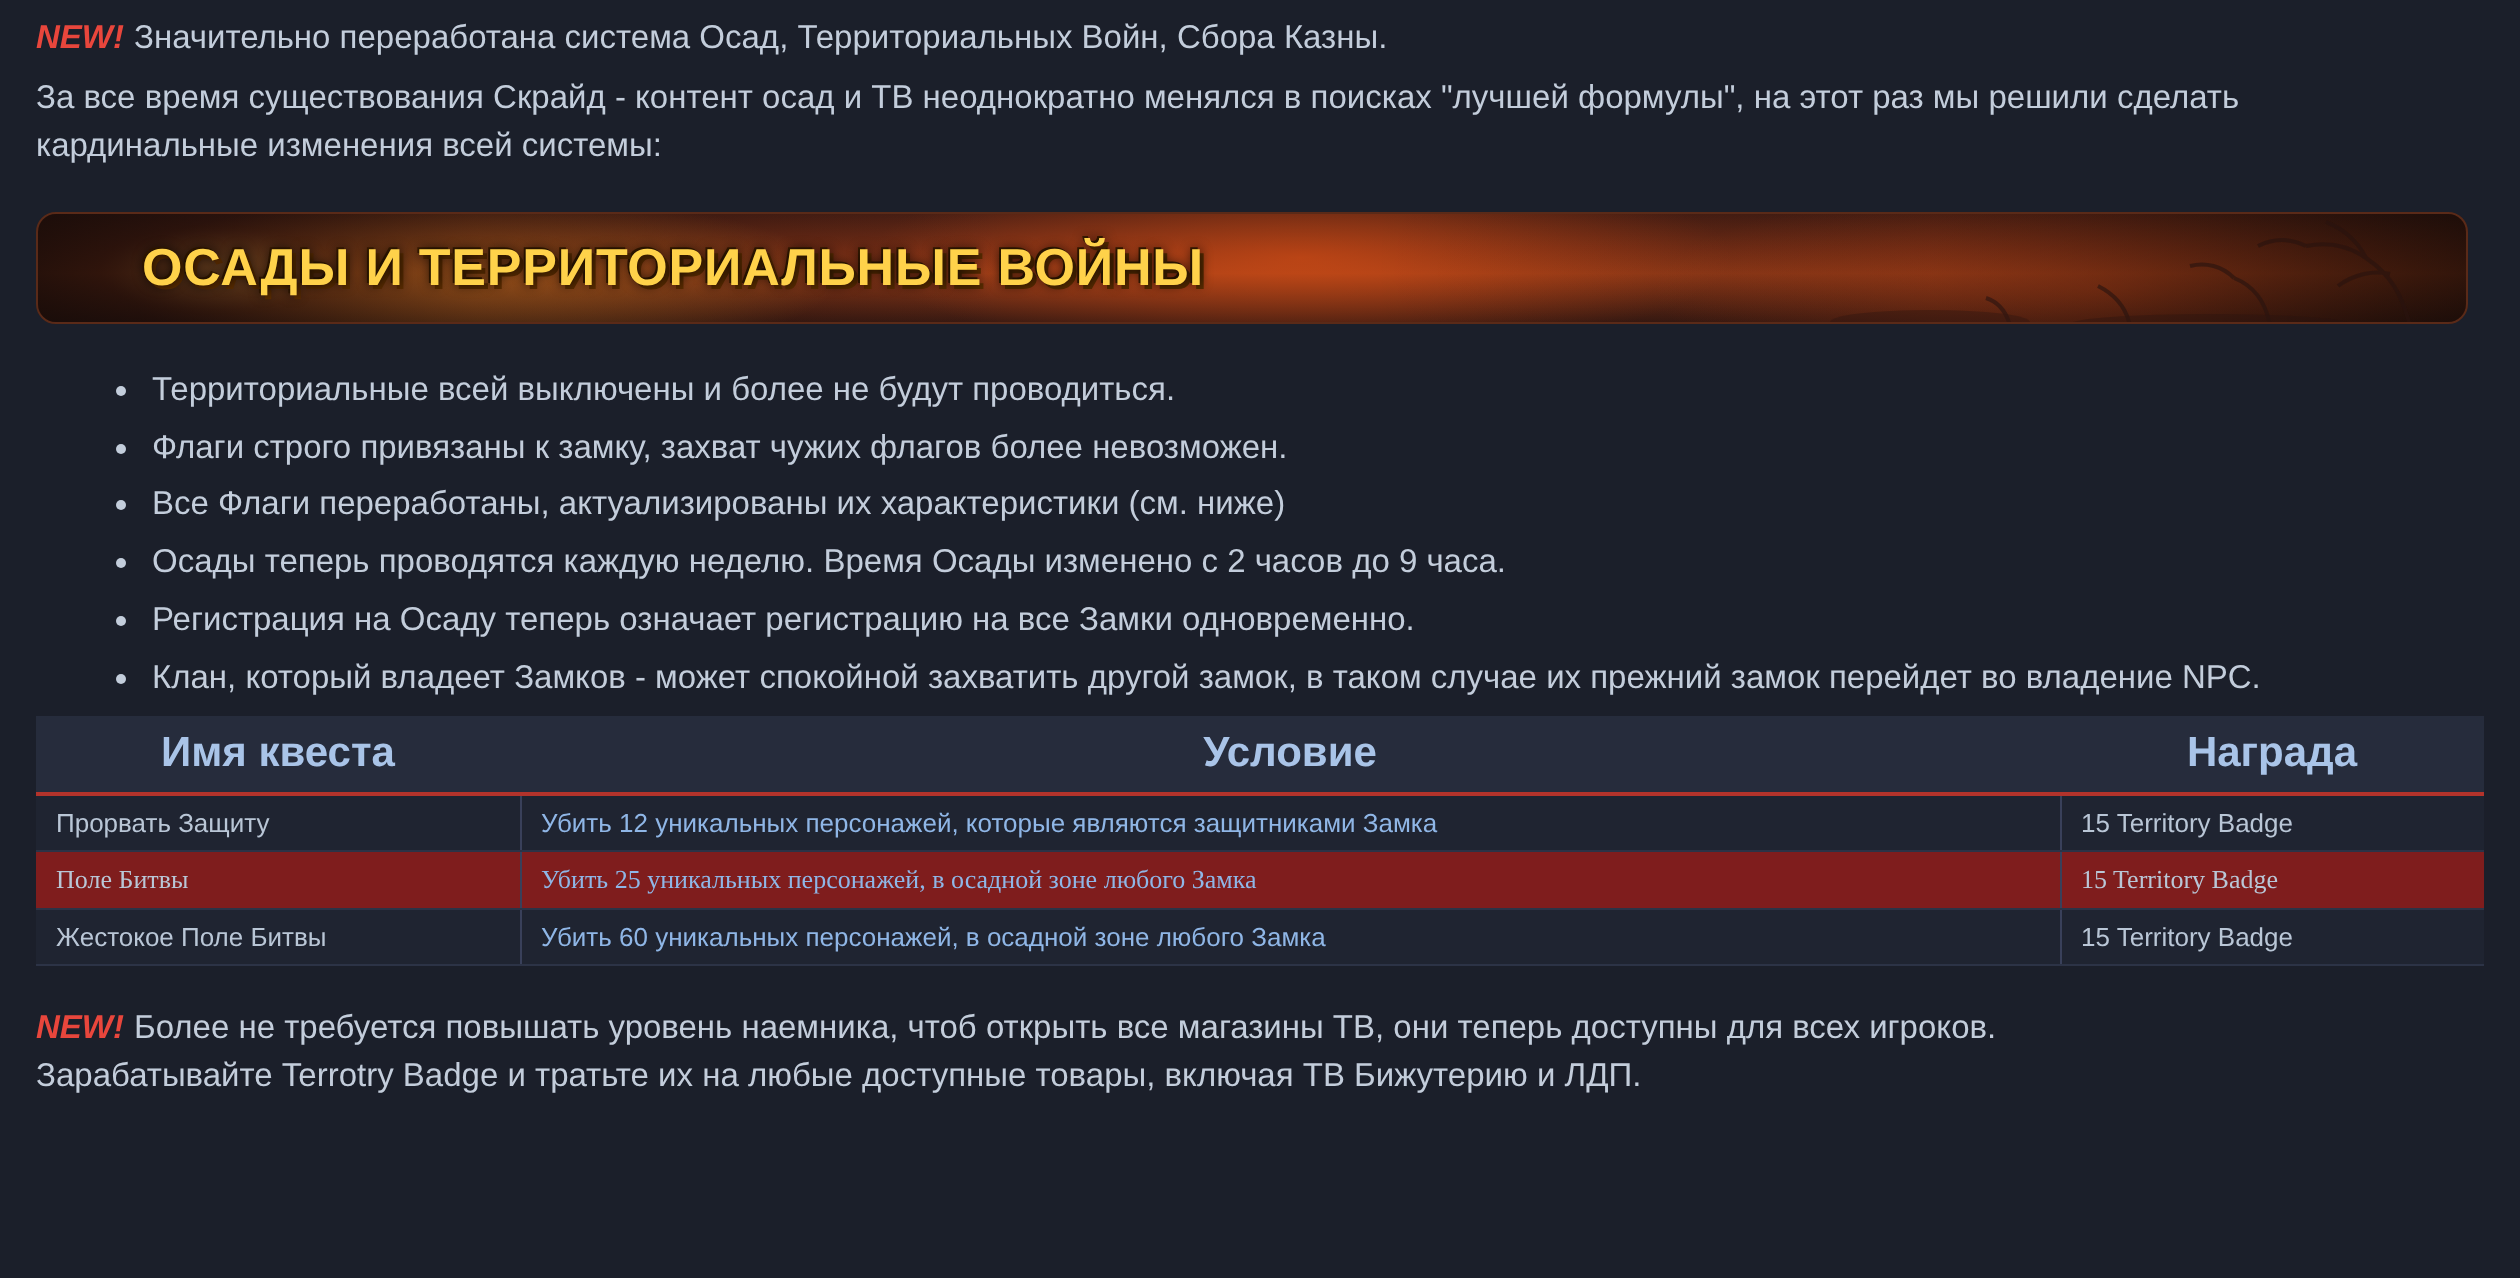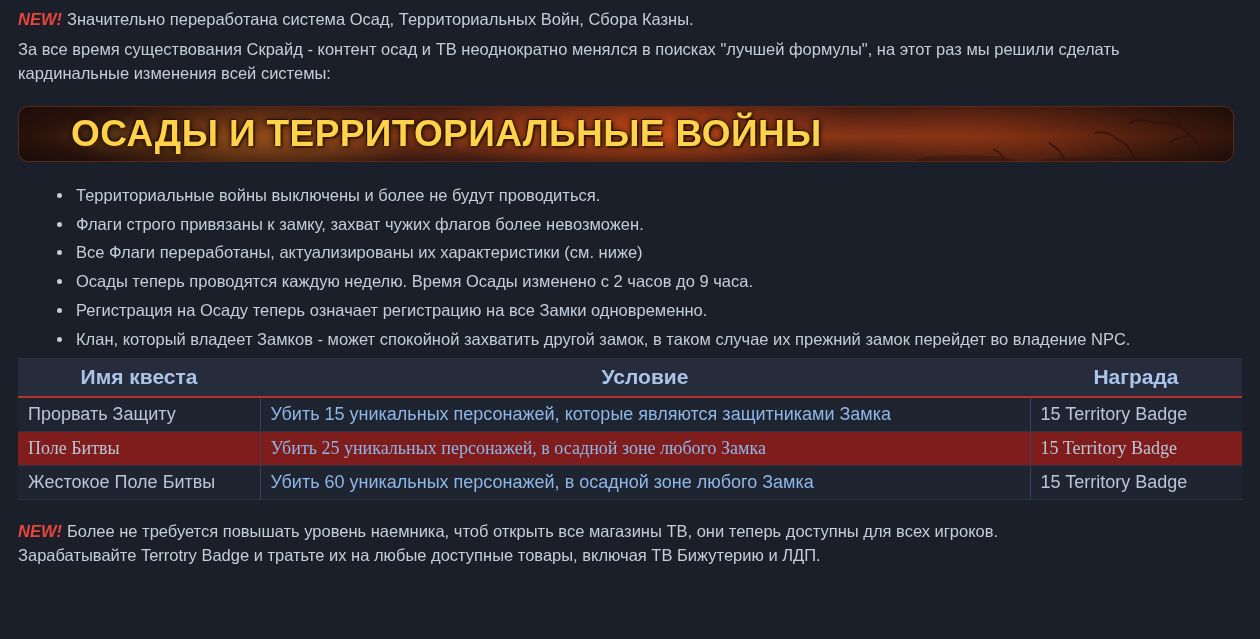--- a/index.html
+++ b/index.html
@@ -72,21 +72,21 @@
     width: 120px;
     height: 40px;
     background: radial-gradient(ellipse at center, rgba(255,190,90,0.55), rgba(255,140,40,0) 70%);
     filter: blur(2px);
   }
   .banner-title {
     position: absolute;
     left: 52px;
     top: 50%;
     transform: translateY(-50%);
-    font-size: 37px;
+    font-size: 26px;
     font-weight: bold;
     letter-spacing: 0.4px;
     color: #ffd24a;
     text-shadow: 0 0 6px rgba(0,0,0,0.9), 2px 2px 0 #5a2c00, -1px -1px 0 #3a1c00;
     z-index: 2;
     white-space: nowrap;
   }
   .branch {
     position: absolute;
     right: 8px;
@@ -132,21 +132,21 @@
     padding: 7px 10px;
     border-bottom: 2px solid #b3332b;
     text-align: center;
   }
   table.quests th.left {
     text-align: center;
   }
   table.quests td {
     padding: 6px 10px;
     color: #b9c6d6;
-    font-size: 18px;
+    font-size: 13px;
     border-bottom: 1px solid #2c3346;
     background: #1f2431;
   }
   table.quests tr.row-alt td {
     background: #7f1d1d;
     font-family: Liberation Serif, serif;
   }
   table.quests td.cond {
     color: #8fb6e6;
     border-left: 1px solid #39405a;
@@ -187,21 +187,21 @@
       </g>
       <g fill="#2a1410" opacity="0.5">
         <ellipse cx="60" cy="54" rx="50" ry="6"></ellipse>
         <ellipse cx="200" cy="55" rx="70" ry="5"></ellipse>
       </g>
     </svg>
     <div class="banner-title">ОСАДЫ И ТЕРРИТОРИАЛЬНЫЕ ВОЙНЫ</div>
   </div>
 
   <ul class="bullets">
-    <li>Территориальные войны выключены и более не будут проводиться.</li>
+    <li>Территориальные всей выключены и более не будут проводиться.</li>
     <li>Флаги строго привязаны к замку, захват чужих флагов более невозможен.</li>
     <li>Все Флаги переработаны, актуализированы их характеристики (см. ниже)</li>
     <li>Осады теперь проводятся каждую неделю. Время Осады изменено с 2 часов до 9 часа.</li>
     <li>Регистрация на Осаду теперь означает регистрацию на все Замки одновременно.</li>
     <li>Клан, который владеет Замков - может спокойной захватить другой замок, в таком случае их прежний замок перейдет во владение NPC.</li>
   </ul>
 
 
   <table class="quests">
     <colgroup>
@@ -212,21 +212,21 @@
     <thead>
       <tr>
         <th class="left">Имя квеста</th>
         <th>Условие</th>
         <th>Награда</th>
       </tr>
     </thead>
     <tbody>
       <tr>
         <td>Прорвать Защиту</td>
-        <td class="cond">Убить 15 уникальных персонажей, которые являются защитниками Замка</td>
+        <td class="cond">Убить 12 уникальных персонажей, которые являются защитниками Замка</td>
         <td>15 Territory Badge</td>
       </tr>
       <tr class="row-alt">
         <td>Поле Битвы</td>
         <td class="cond">Убить 25 уникальных персонажей, в осадной зоне любого Замка</td>
         <td>15 Territory Badge</td>
       </tr>
       <tr>
         <td>Жестокое Поле Битвы</td>
         <td class="cond">Убить 60 уникальных персонажей, в осадной зоне любого Замка</td>

